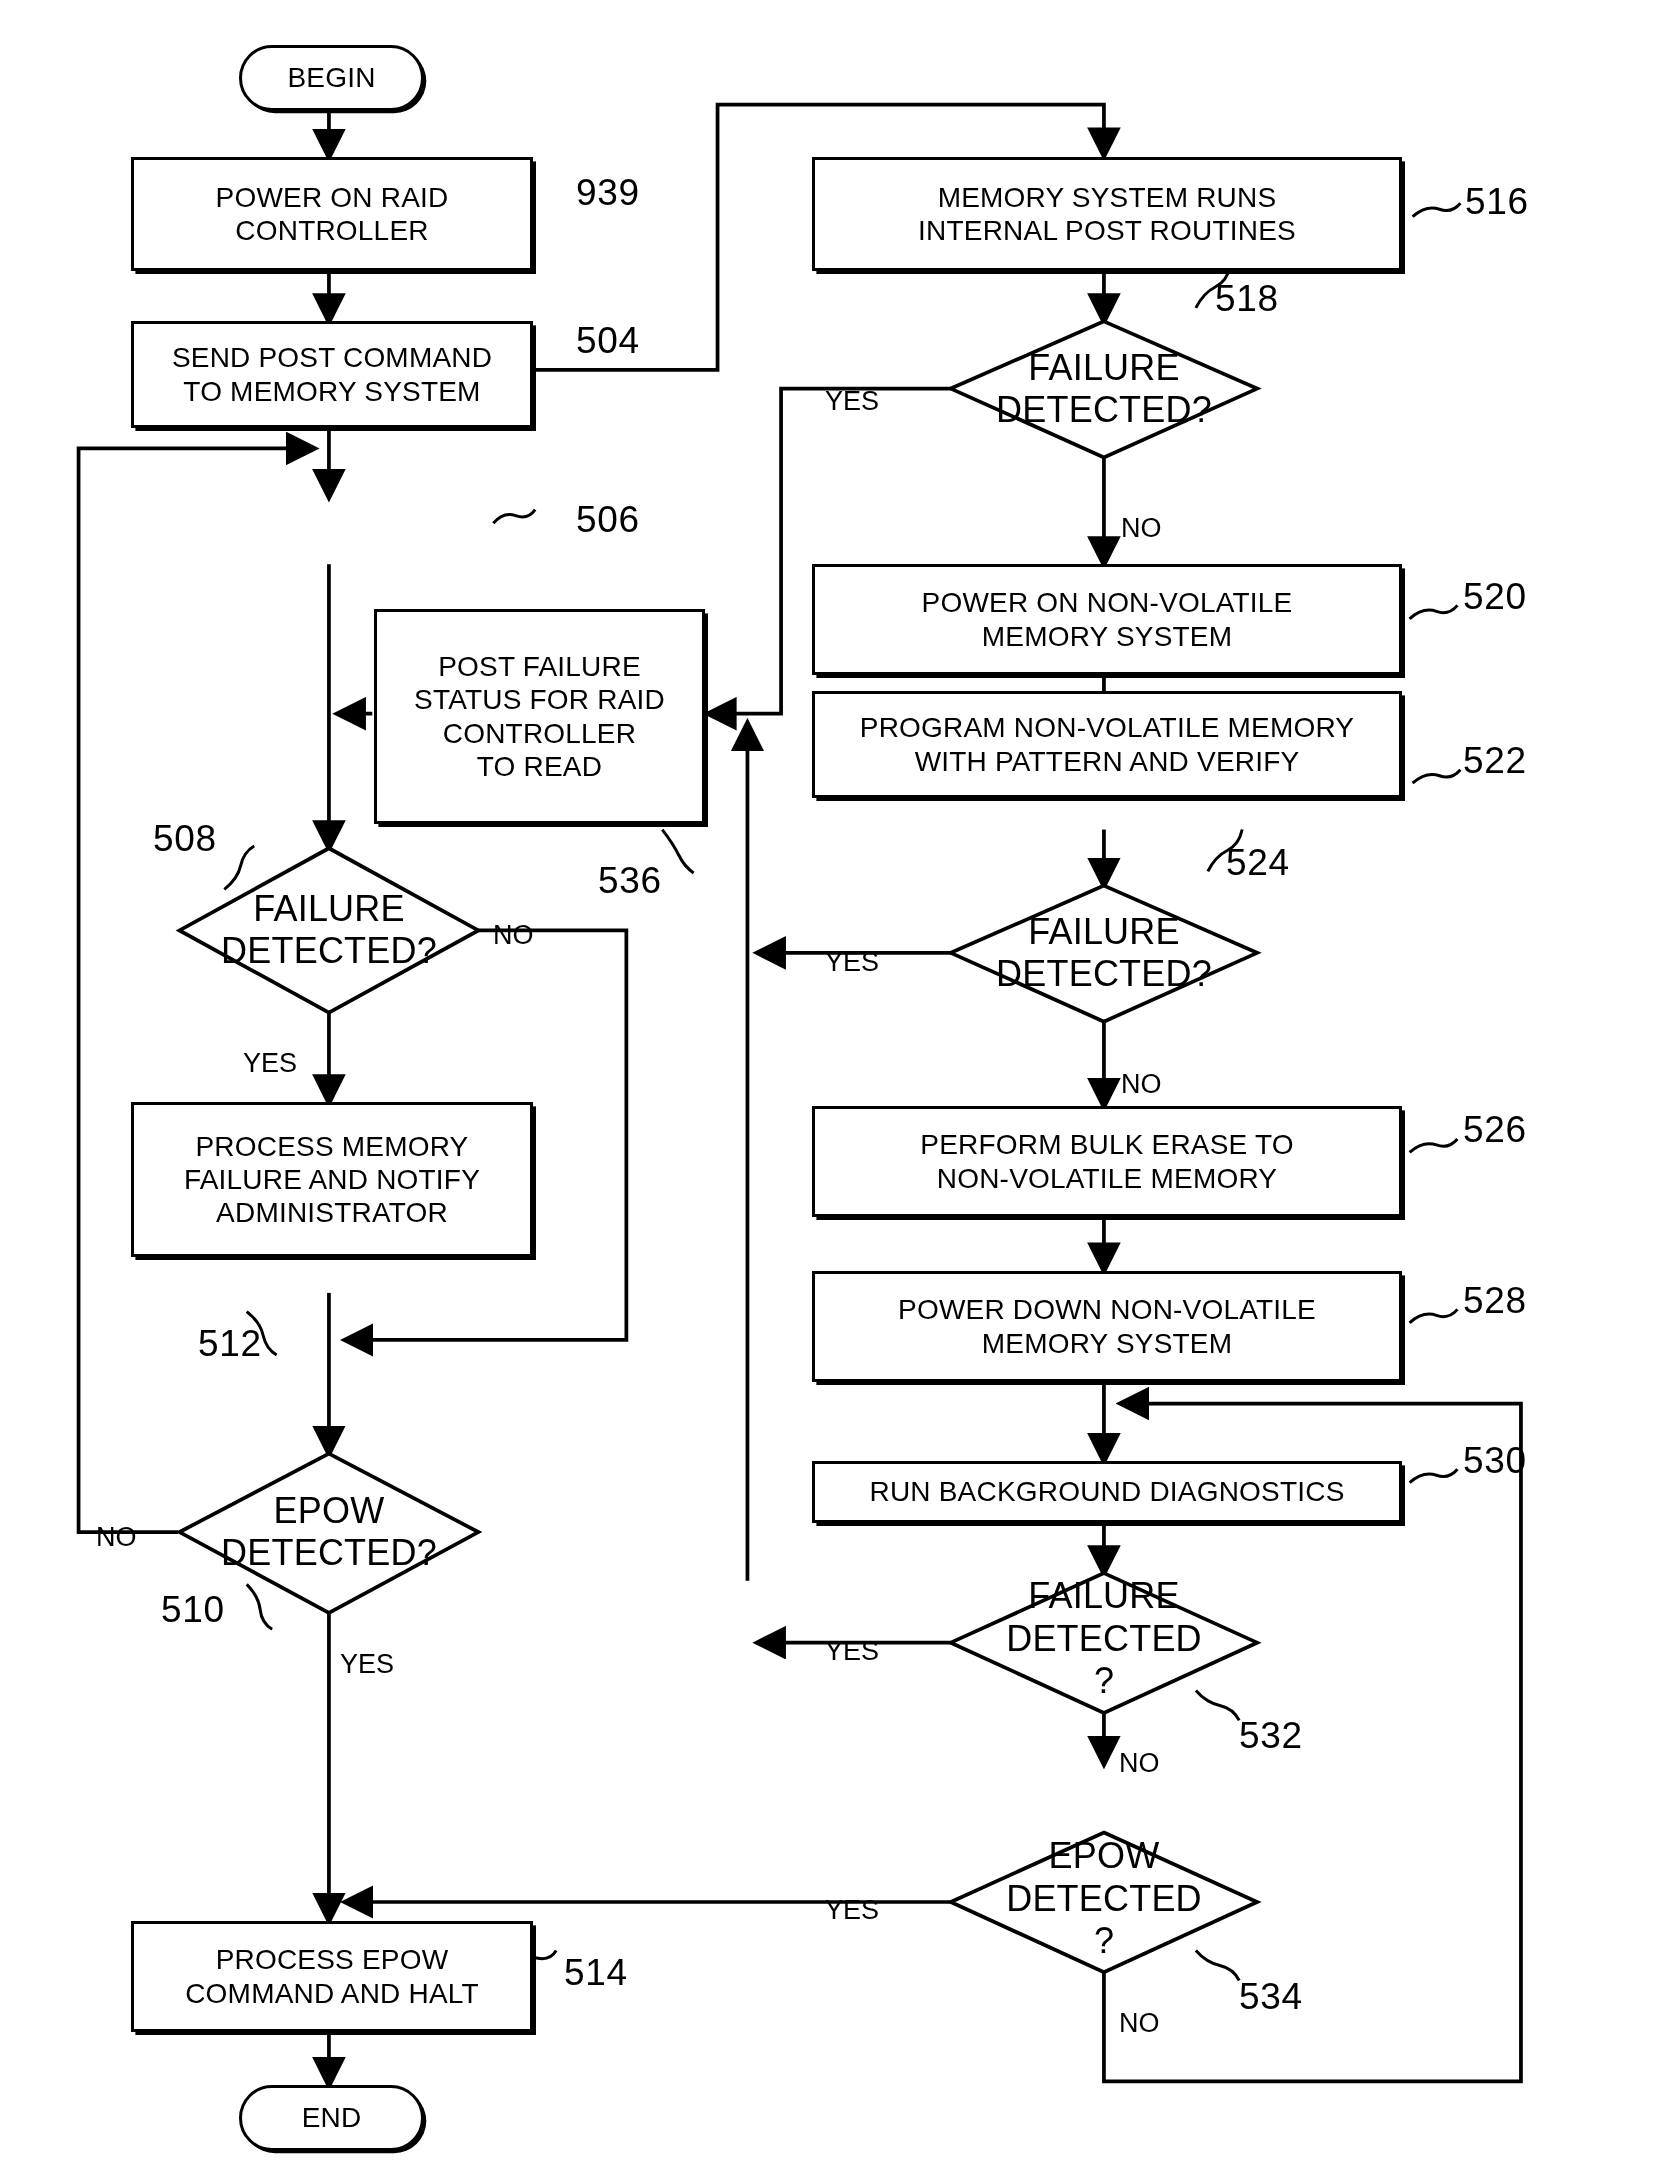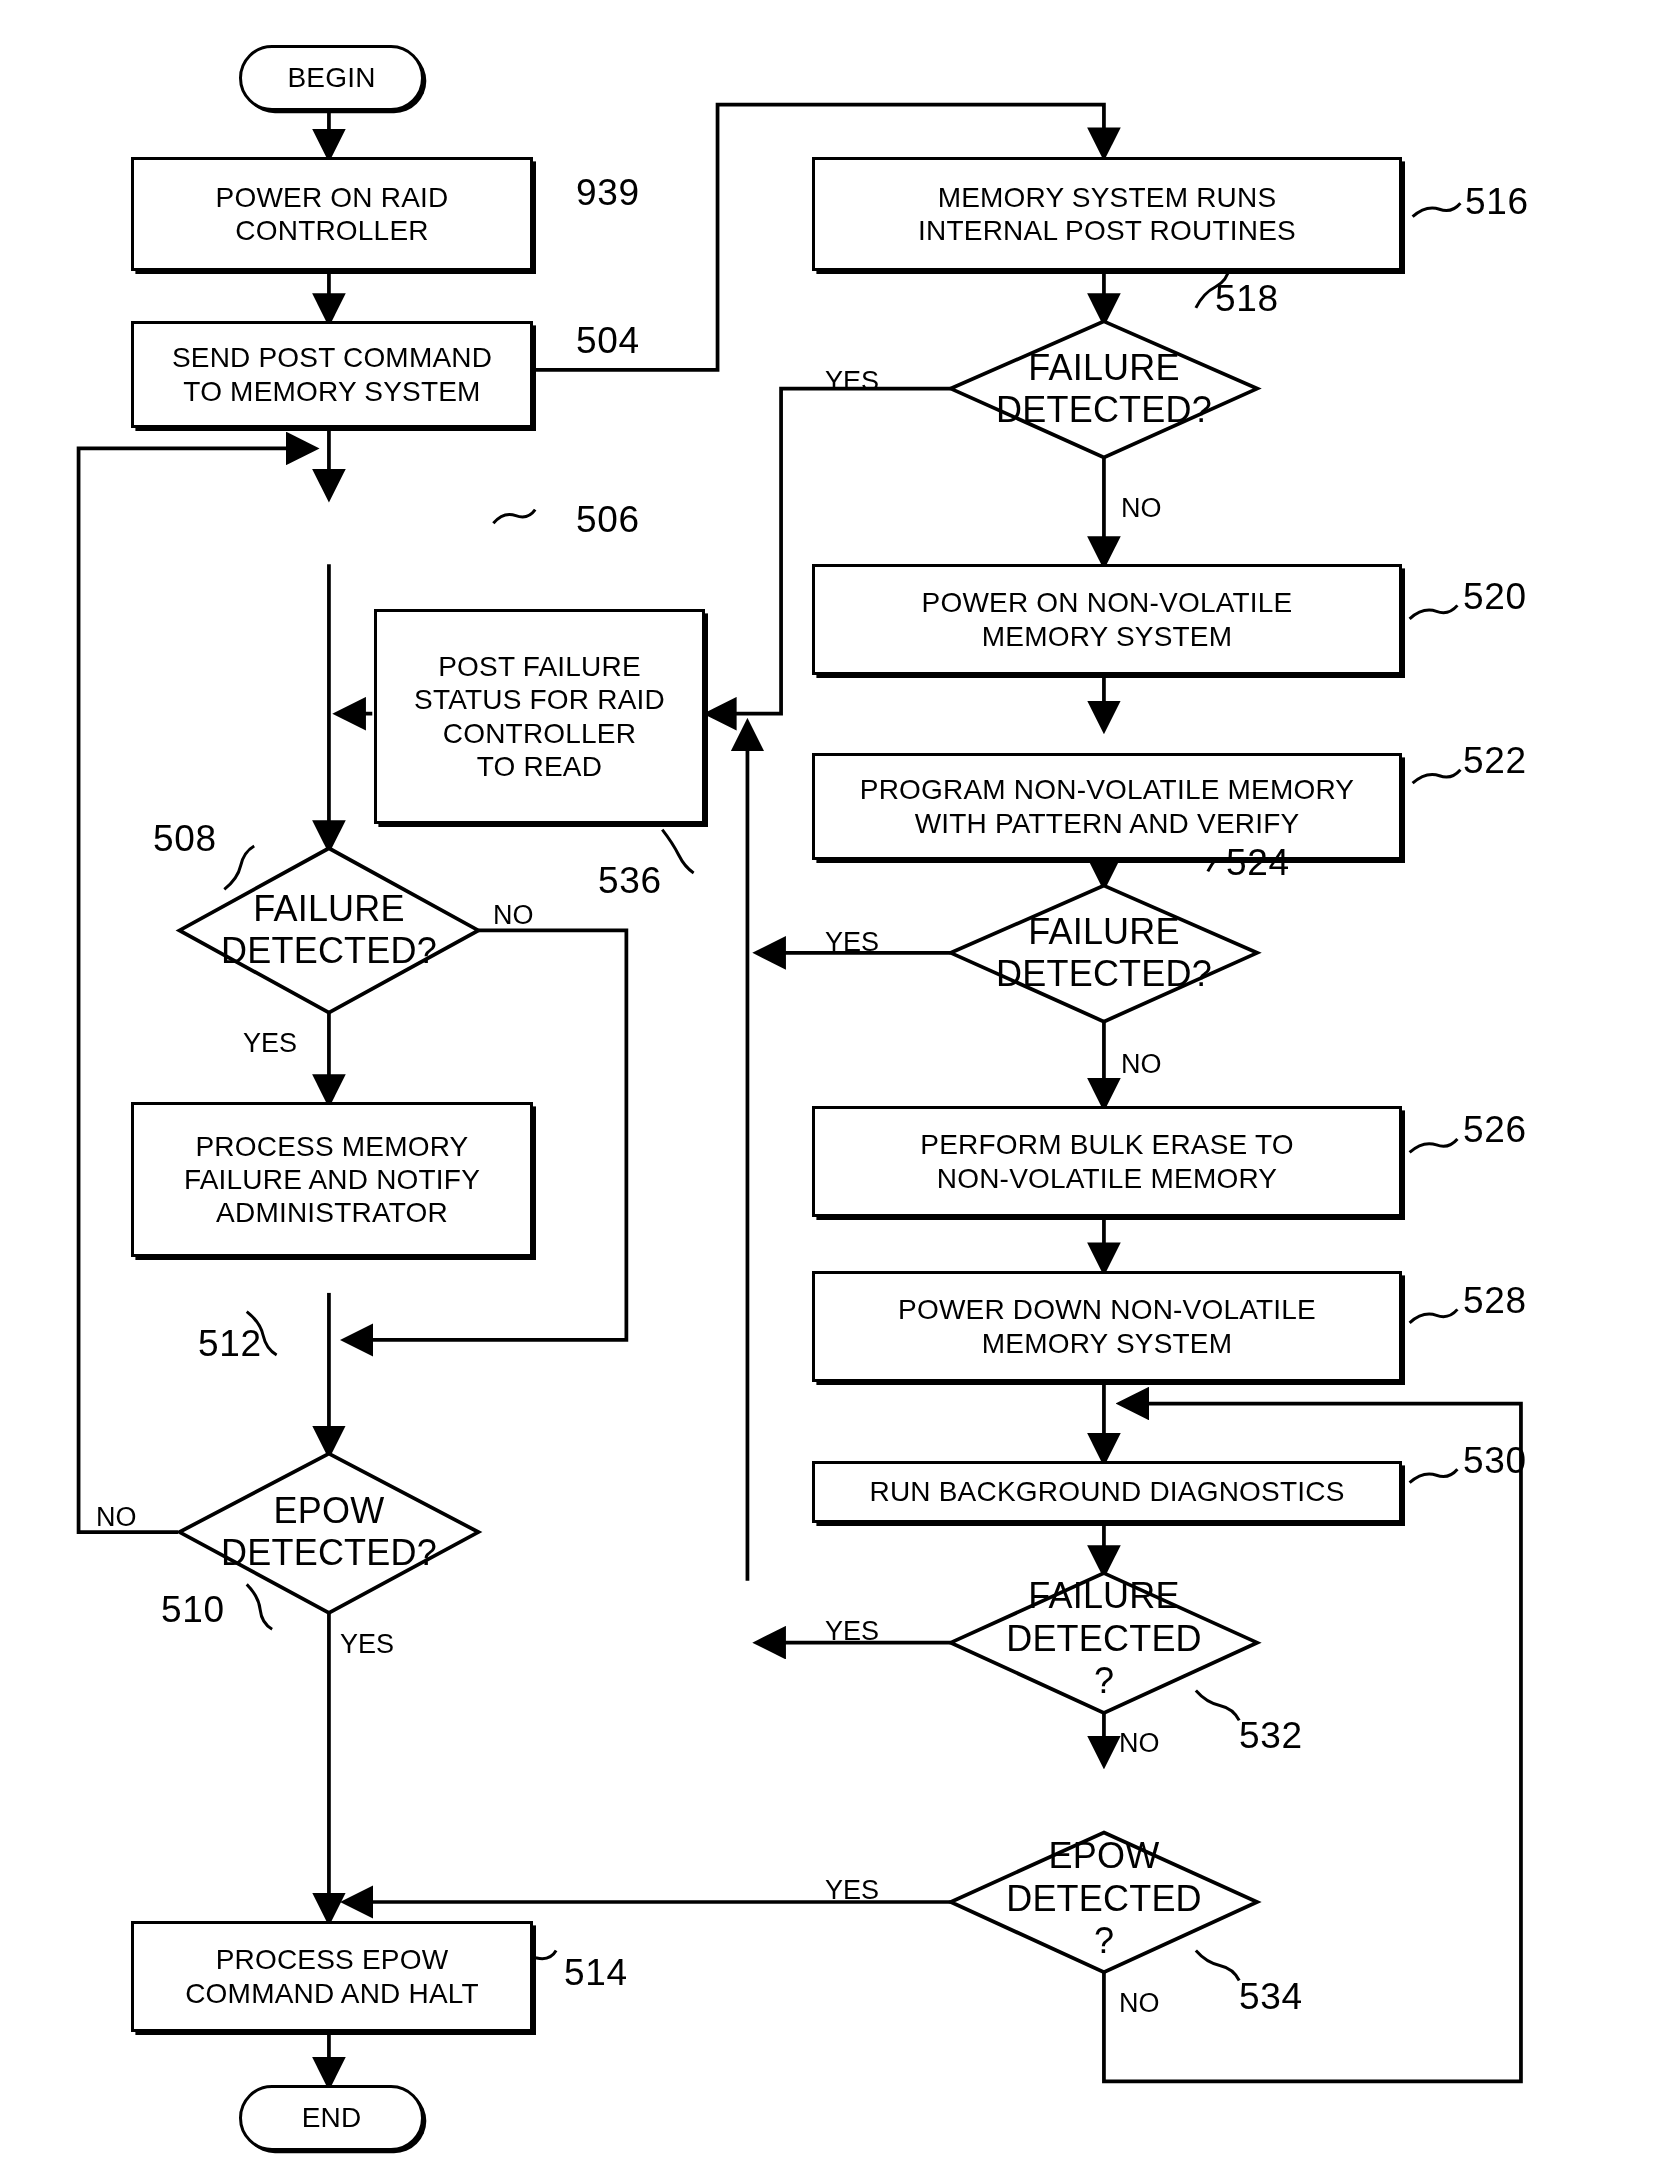--- a/index.html
+++ b/index.html
@@ -48,20 +48,21 @@
     font-size:37px;
     color:#000;
     letter-spacing:0.7px;
     white-space:nowrap;
   }
   .lbl{
     position:absolute;
     font-size:27px;
     color:#000;
     white-space:nowrap;
+    margin-top:20px;
   }
 </style>
 </head>
 <body>
 
 <div id="page">
 
   <svg id="canvas" viewBox="0 0 2241 2921" xmlns="http://www.w3.org/2000/svg">
     <defs>
       <marker id="ah" viewBox="0 0 12 12" refX="10" refY="6" markerWidth="9" markerHeight="9" orient="auto-start-reverse">
@@ -224,21 +225,21 @@
 DETECTED?</span>
   </div>
   <div class="ref" style="left:1215px;top:278px;">518</div>
 
   <div class="node proc" style="left:812px;top:564px;width:584px;height:105px;">
     <span>POWER ON NON-VOLATILE
 MEMORY SYSTEM</span>
   </div>
   <div class="ref" style="left:1463px;top:576px;">520</div>
 
-  <div class="node proc" style="left:812px;top:753px;width:584px;height:101px;">
+  <div class="node proc" style="left:812px;top:691px;width:584px;height:101px;">
     <span>PROGRAM NON-VOLATILE MEMORY
 WITH PATTERN AND VERIFY</span>
   </div>
   <div class="ref" style="left:1463px;top:740px;">522</div>
 
   <div class="node dec" style="left:992px;top:912px;width:224px;height:82px;">
     <span class="dectext">FAILURE
 DETECTED?</span>
   </div>
   <div class="ref" style="left:1226px;top:842px;">524</div>

